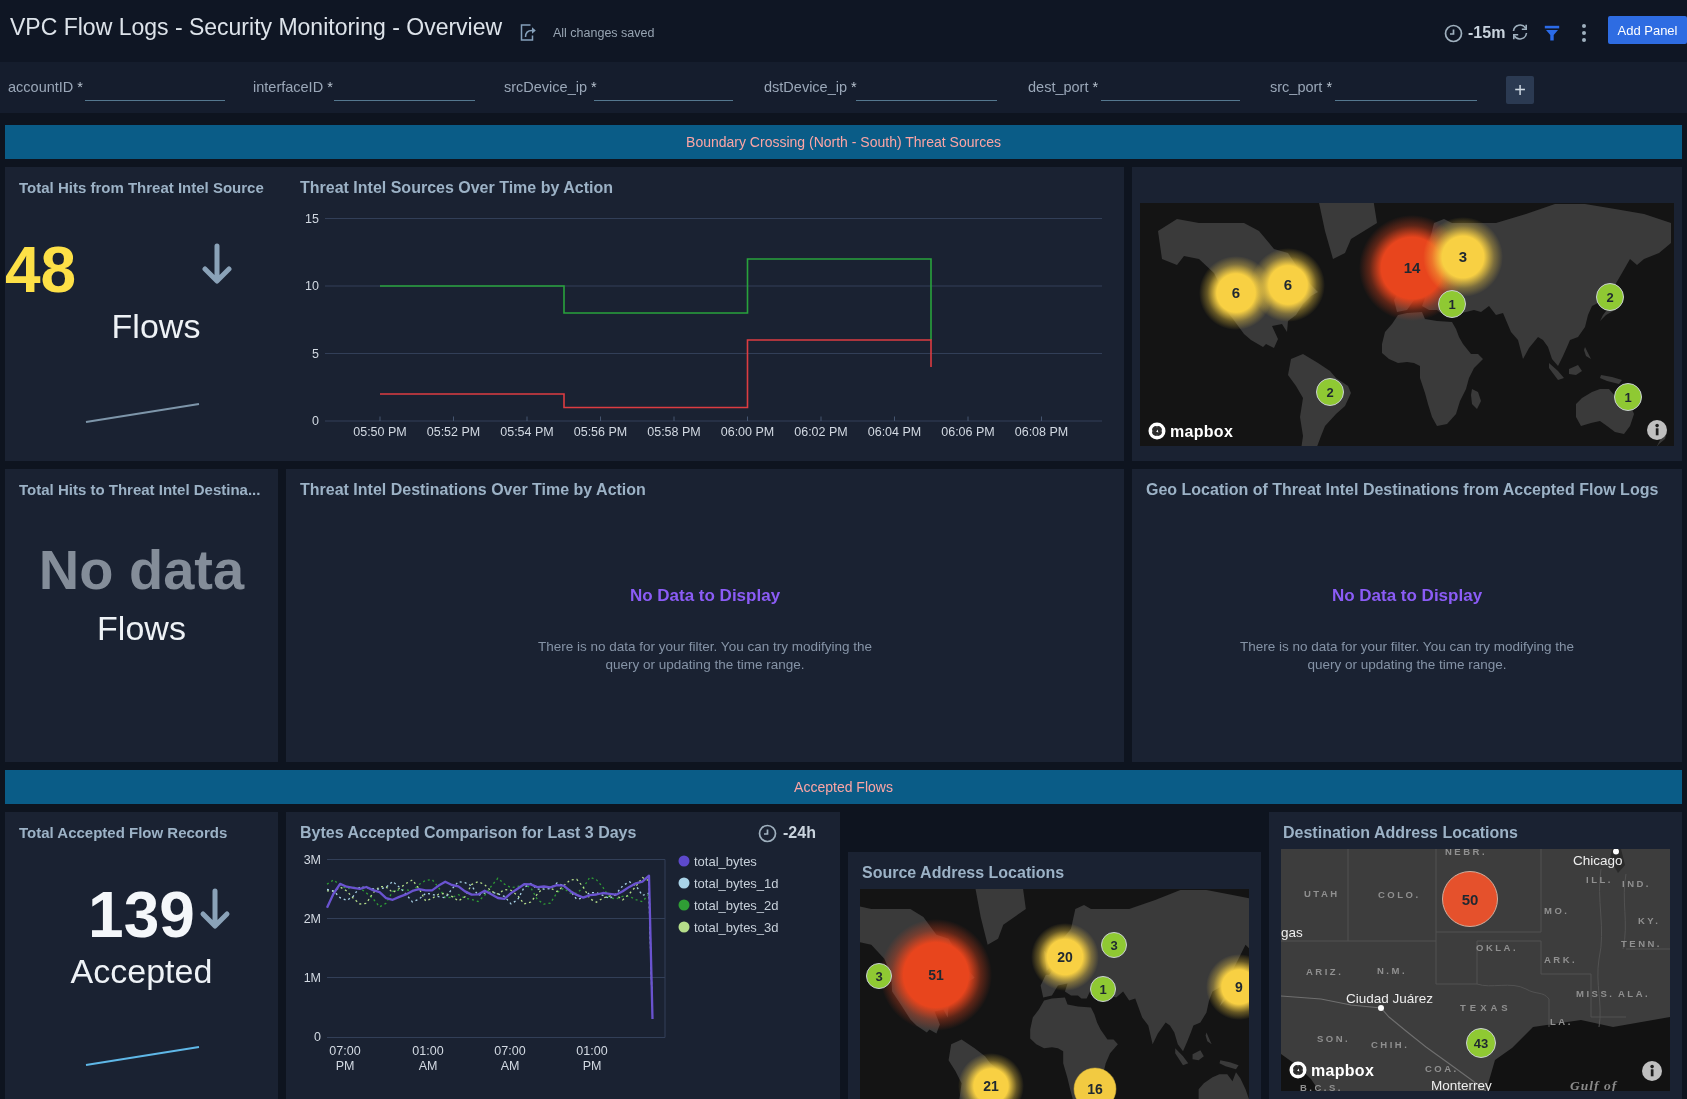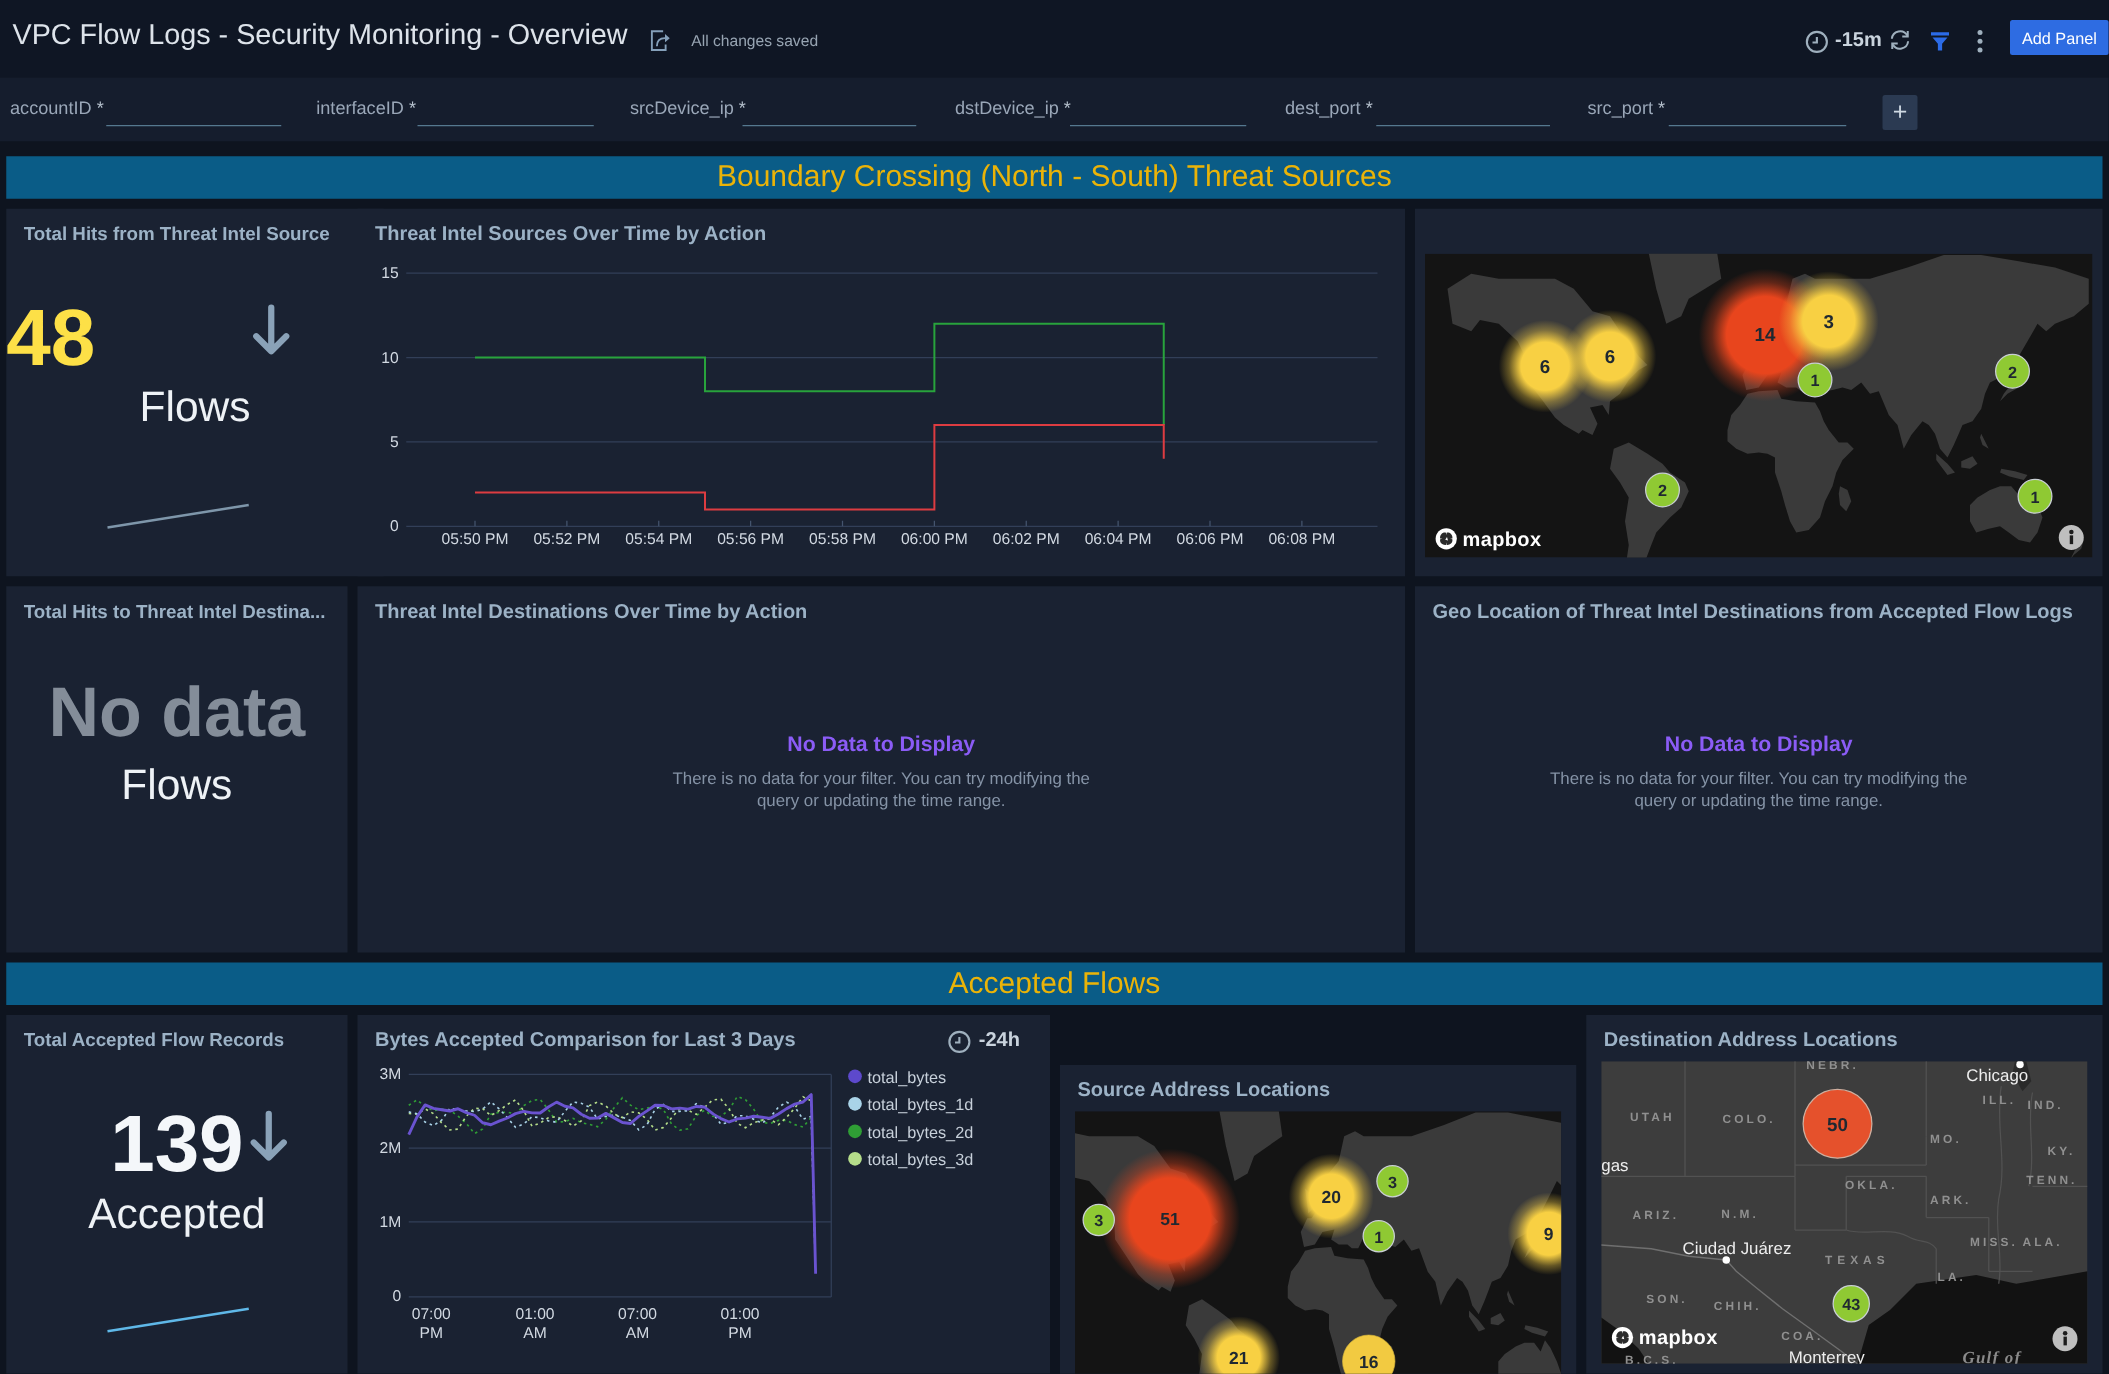--- a/index.html
+++ b/index.html
@@ -1,22 +1,22 @@
 <!DOCTYPE html>
 <html><head>
 <meta charset="utf-8">
 <style>
   html,body{margin:0;padding:0;}
   body{width:1687px;height:1099px;background:#0e141f;font-family:"Liberation Sans",sans-serif;position:relative;overflow:hidden;}
   .abs{position:absolute;}
   .panel{position:absolute;background:#1a2232;}
   .ptitle{position:absolute;left:14px;top:12px;font-size:16px;font-weight:700;color:#9cb2c6;white-space:nowrap;overflow:hidden;}
-  .band{position:absolute;left:5px;width:1677px;height:34px;background:#0a5c87;color:#eab308;font-size:24px;display:flex;align-items:center;justify-content:center;}
+  .band{position:absolute;left:5px;width:1677px;height:34px;background:#0a5c87;color:#fca5a5;font-size:14px;display:flex;align-items:center;justify-content:center;}
   .nodata-big{position:absolute;width:100%;text-align:center;font-size:17px;font-weight:700;color:#8b5cf6;}
-  .nodata-sub{position:absolute;width:100%;text-align:center;font-size:13.5px;color:#8593a6;line-height:18px;}
+  .nodata-sub{position:absolute;width:100%;text-align:center;font-size:13.5px;color:#8593a6;line-height:18px;margin-top:24px;}
 </style>
 </head>
 <body>
 
 <div class="abs" style="left:0;top:0;width:1687px;height:62px;background:#0f1624;"></div>
 <div class="abs" style="left:10px;top:14px;font-size:23px;color:#dde3ea;">VPC Flow Logs - Security Monitoring - Overview</div>
 <div class="abs" style="left:553px;top:26px;font-size:12.5px;color:#97a4b2;">All changes saved</div>
 
 <svg class="abs" style="left:520px;top:24px;" width="18" height="17" viewBox="0 0 18 17" fill="none" stroke="#85a0ba" stroke-width="1.5">
   <path d="M10.5 1 H1.5 V16 H12.5 V11.5"></path>

